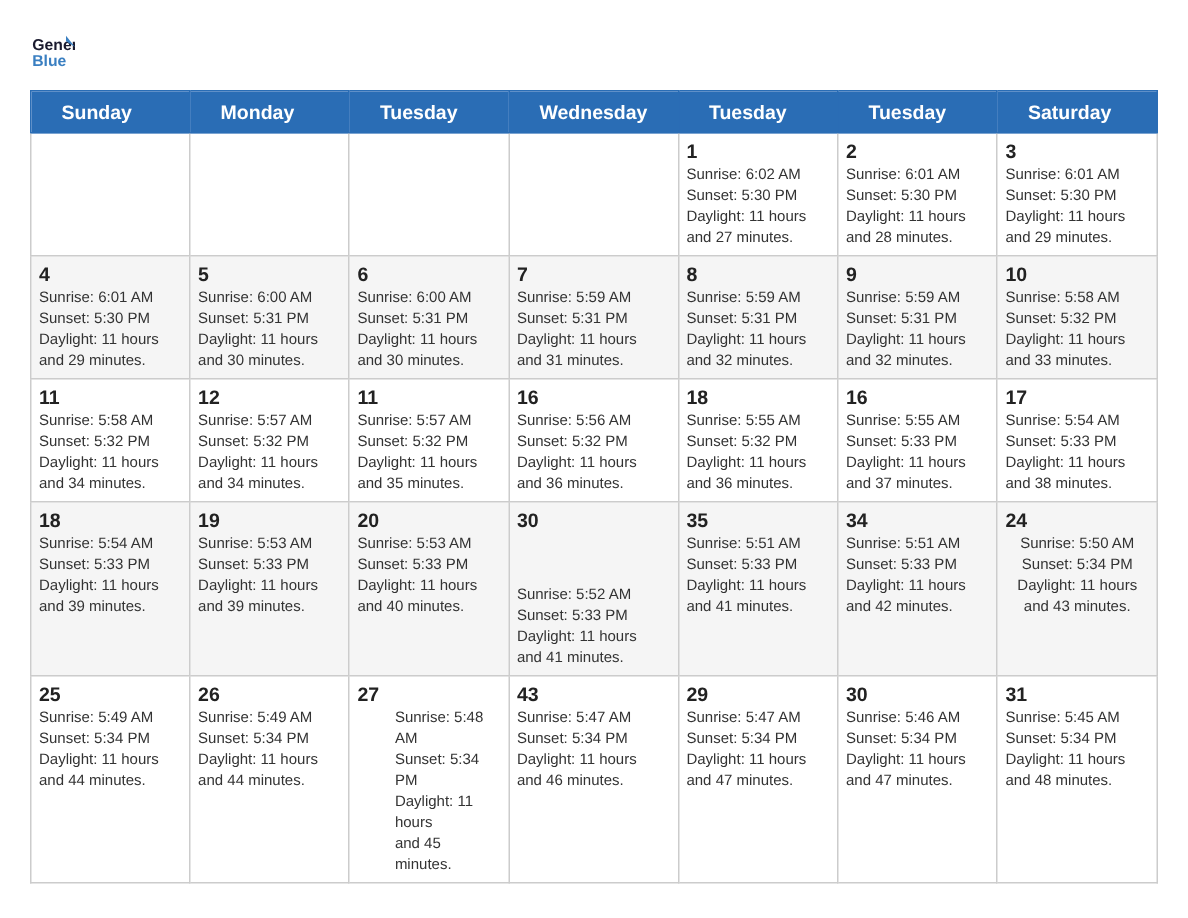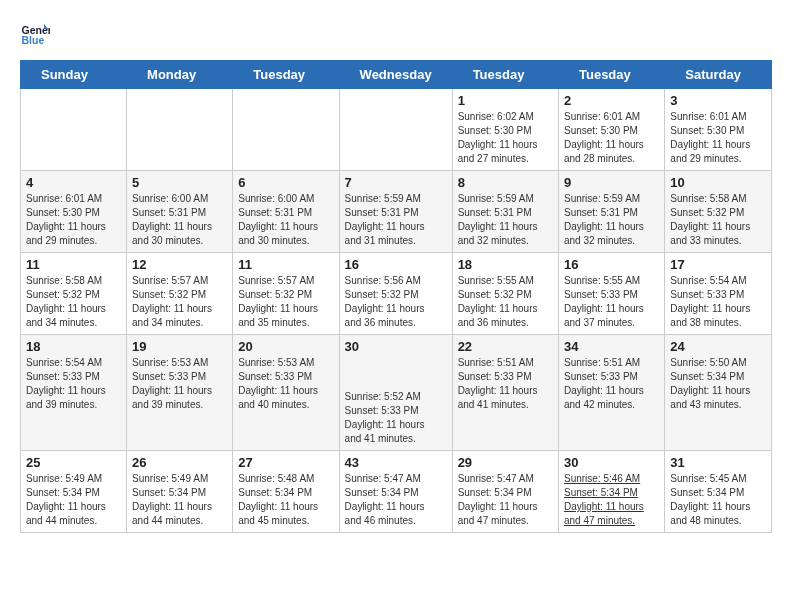--- a/index.html
+++ b/index.html
@@ -262,36 +262,36 @@
 and 40 minutes.</div>
         </td>
         <td>
           <span class="day-number">30</span>
           <div class="day-info" style="white-space: pre-line; margin-top: 36px;">Sunrise: 5:52 AM
 Sunset: 5:33 PM
 Daylight: 11 hours
 and 41 minutes.</div>
         </td>
         <td>
-          <span class="day-number">22</span>
+          <span class="day-number">35</span>
           <div class="day-info" style="white-space: pre-line;">Sunrise: 5:51 AM
 Sunset: 5:33 PM
 Daylight: 11 hours
 and 41 minutes.</div>
         </td>
         <td>
           <span class="day-number">34</span>
           <div class="day-info" style="white-space: pre-line;">Sunrise: 5:51 AM
 Sunset: 5:33 PM
 Daylight: 11 hours
 and 42 minutes.</div>
         </td>
         <td>
           <span class="day-number">24</span>
-          <div class="day-info" style="white-space: pre-line;">Sunrise: 5:50 AM
+          <div class="day-info" style="white-space: pre-line; text-align: center;">Sunrise: 5:50 AM
 Sunset: 5:34 PM
 Daylight: 11 hours
 and 43 minutes.</div>
         </td>
       </tr>
       <tr>
         <td>
           <span class="day-number">25</span>
           <div class="day-info" style="white-space: pre-line;">Sunrise: 5:49 AM
 Sunset: 5:34 PM
@@ -300,42 +300,42 @@
         </td>
         <td>
           <span class="day-number">26</span>
           <div class="day-info" style="white-space: pre-line;">Sunrise: 5:49 AM
 Sunset: 5:34 PM
 Daylight: 11 hours
 and 44 minutes.</div>
         </td>
         <td>
           <span class="day-number">27</span>
-          <div class="day-info" style="white-space: pre-line;">Sunrise: 5:48 AM
+          <div class="day-info" style="white-space: pre-line; margin-left: 25px;">Sunrise: 5:48 AM
 Sunset: 5:34 PM
 Daylight: 11 hours
 and 45 minutes.</div>
         </td>
         <td>
           <span class="day-number">43</span>
           <div class="day-info" style="white-space: pre-line;">Sunrise: 5:47 AM
 Sunset: 5:34 PM
 Daylight: 11 hours
 and 46 minutes.</div>
         </td>
         <td>
           <span class="day-number">29</span>
           <div class="day-info" style="white-space: pre-line;">Sunrise: 5:47 AM
 Sunset: 5:34 PM
 Daylight: 11 hours
 and 47 minutes.</div>
         </td>
         <td>
           <span class="day-number">30</span>
-          <div class="day-info" style="white-space: pre-line; text-decoration: underline;">Sunrise: 5:46 AM
+          <div class="day-info" style="white-space: pre-line;">Sunrise: 5:46 AM
 Sunset: 5:34 PM
 Daylight: 11 hours
 and 47 minutes.</div>
         </td>
         <td>
           <span class="day-number">31</span>
           <div class="day-info" style="white-space: pre-line;">Sunrise: 5:45 AM
 Sunset: 5:34 PM
 Daylight: 11 hours
 and 48 minutes.</div>

